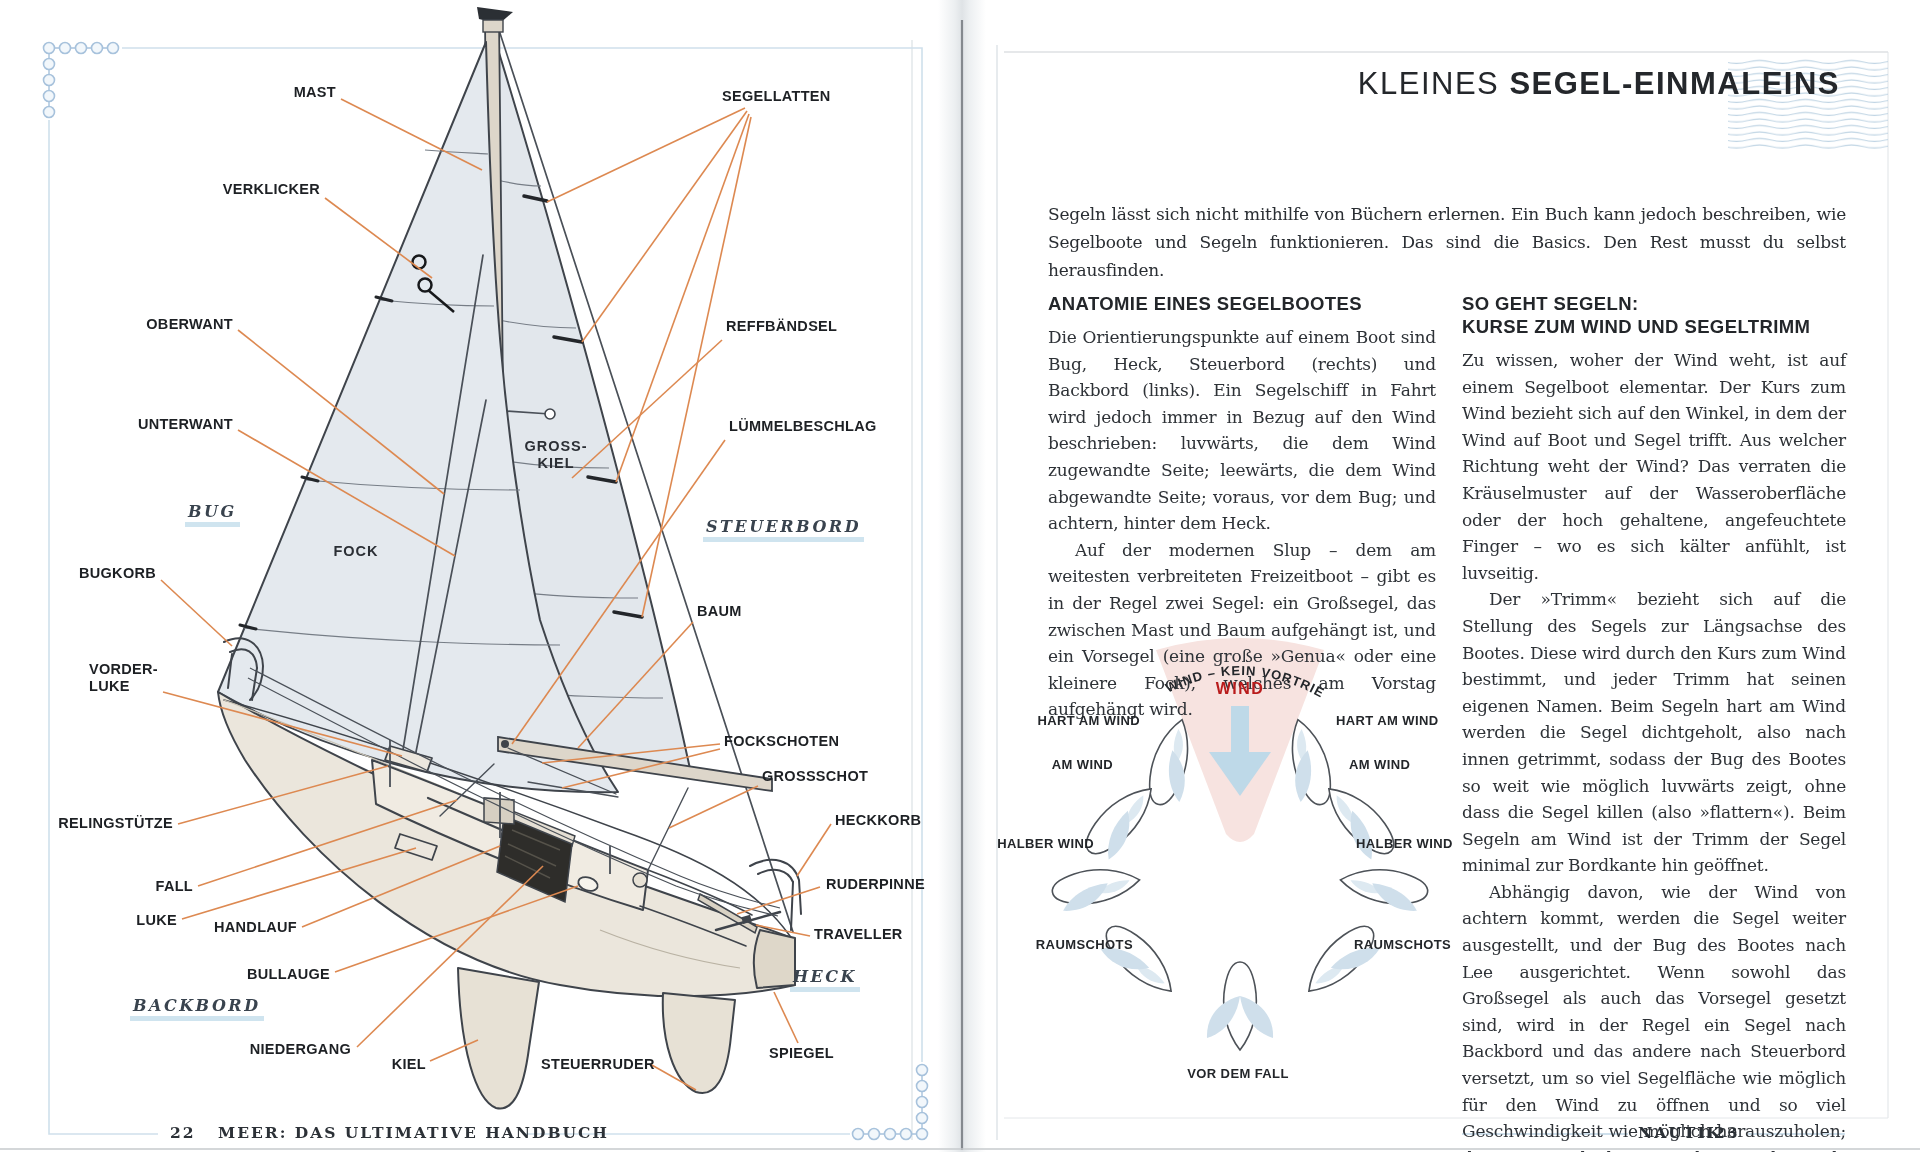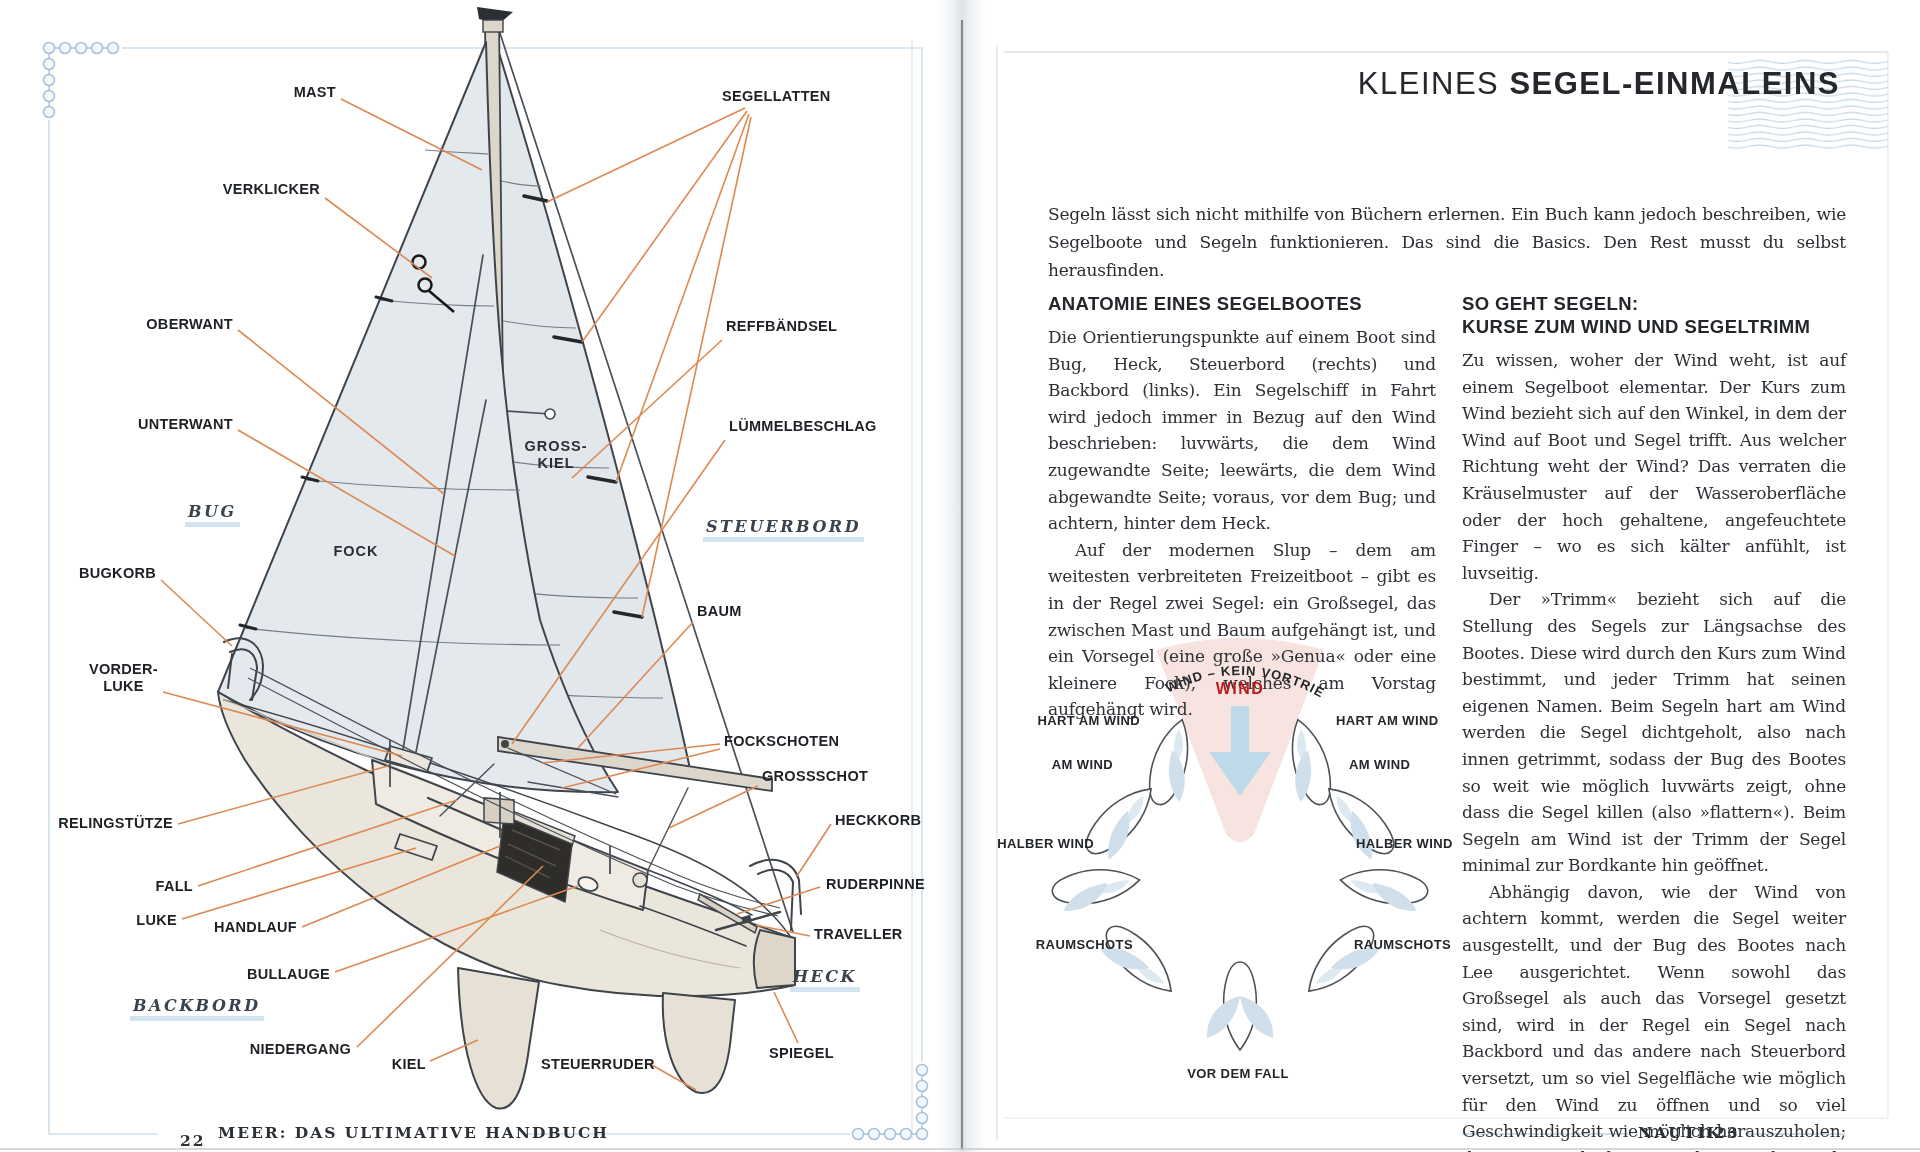--- a/index.html
+++ b/index.html
@@ -21,21 +21,21 @@
            line-height:23px;letter-spacing:0.4px;color:#23262a;text-align:left;}
   .col .hd-wrap{margin-bottom:9px;margin-top:24px;}
   .col p{margin:0;}
   .col p + p{text-indent:27px;}
   #col-1{left:1048px;top:268px;width:388px;}
   #col-2{left:1462px;top:268px;width:384px;}
   
   .plabel{position:absolute;font-weight:700;font-size:14.5px;letter-spacing:0.3px;
           color:#1d2024;white-space:pre-line;line-height:17px;}
   .plabel.onsail{text-align:center;letter-spacing:1px;color:#2b2f35;}
-  .plabel.twoline{text-align:center;}
+  .plabel.twoline{}
   .plabel.dir{font-family:"DejaVu Serif",serif;font-style:italic;font-weight:700;
               font-size:16px;letter-spacing:2.5px;color:#39434e;
               padding:0 3px 2px 3px;border-bottom:5px solid #cfe4ef;}
   .wlabel{position:absolute;font-weight:700;font-size:13px;letter-spacing:0.4px;
           color:#23262a;white-space:nowrap;}
   .wind-word{position:absolute;font-weight:800;font-size:16px;letter-spacing:1.5px;color:#b91c1c;}
   
   .footer-txt{position:absolute;font-family:"DejaVu Serif",serif;font-weight:700;
               font-size:15.5px;letter-spacing:2px;color:#2c3137;white-space:nowrap;}
   
@@ -336,21 +336,21 @@
       <div class="plabel dir" style="left: 703px; top: 518px;">STEUERBORD</div>
       <div class="plabel" style="left: 697px; top: 603px;">BAUM</div>
       <div class="plabel" style="left: 724px; top: 733px;">FOCKSCHOTEN</div>
       <div class="plabel" style="left: 762px; top: 768px;">GROSSSCHOT</div>
       <div class="plabel" style="left: 835px; top: 812px;">HECKKORB</div>
       <div class="plabel" style="left: 826px; top: 876px;">RUDERPINNE</div>
       <div class="plabel" style="left: 814px; top: 926px;">TRAVELLER</div>
       <div class="plabel dir" style="left: 790px; top: 968px;">HECK</div>
     </div>
 
-  <div class="footer-txt" style="left:180px;top:1123px;margin-top:8px;">22</div>
+  <div class="footer-txt" style="left:170px;top:1123px;">22</div>
   <div class="footer-txt" style="left:218px;top:1123px;">MEER: DAS ULTIMATIVE HANDBUCH</div>
 
   <div>
     <div class="page-title">
       <span class="t-light">KLEINES</span>
       <span class="t-bold">SEGEL-EINMALEINS</span>
     </div>
 
     <div class="intro">Segeln lässt sich nicht mithilfe von Büchern erlernen. Ein Buch kann jedoch beschreiben, wie Segelboote und Segeln funktionieren. Das sind die Basics. Den Rest musst du selbst herausfinden.</div>
 

